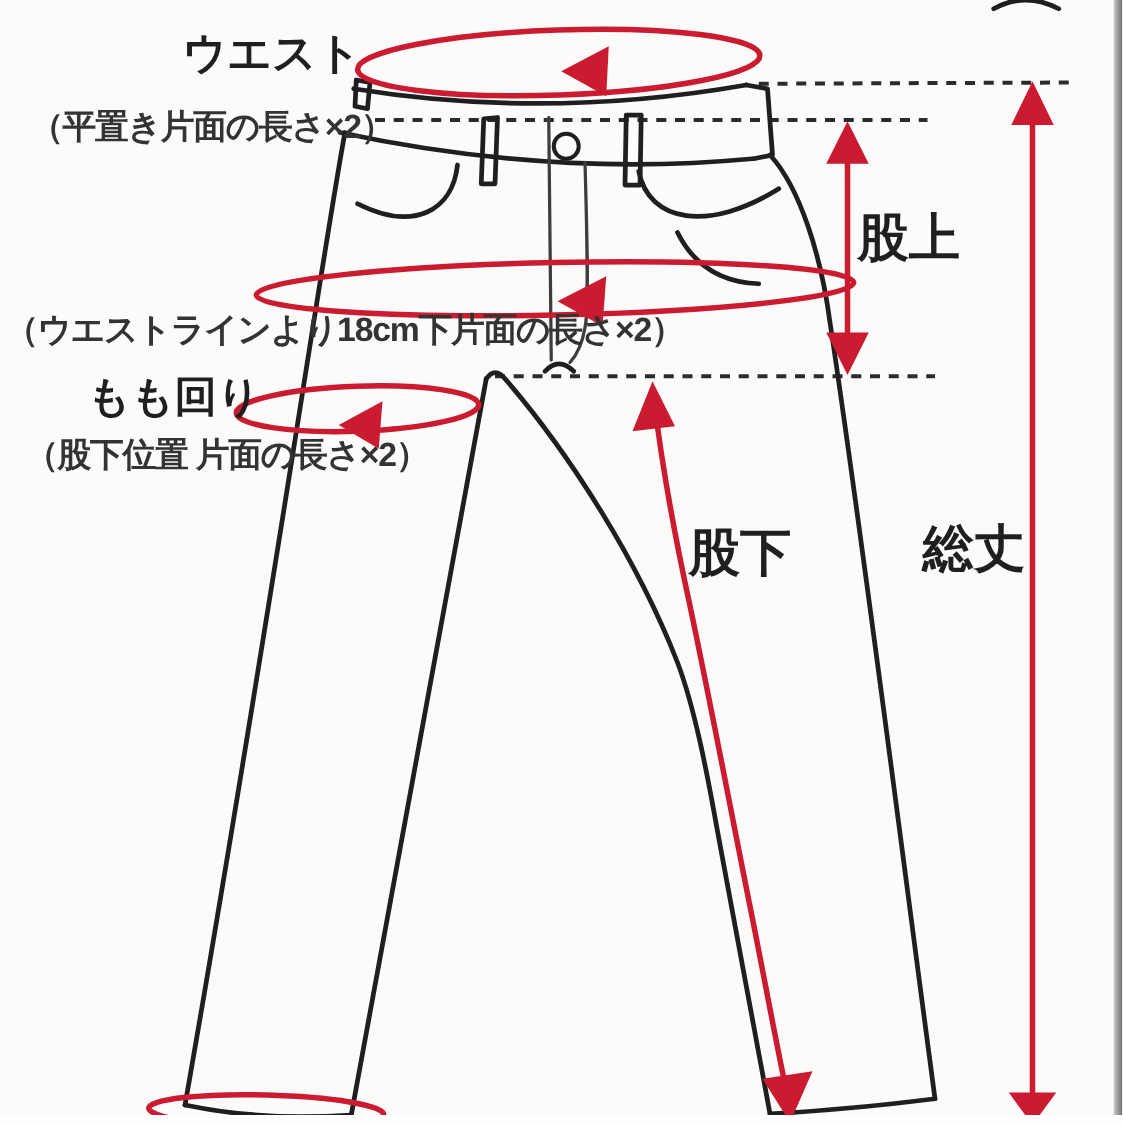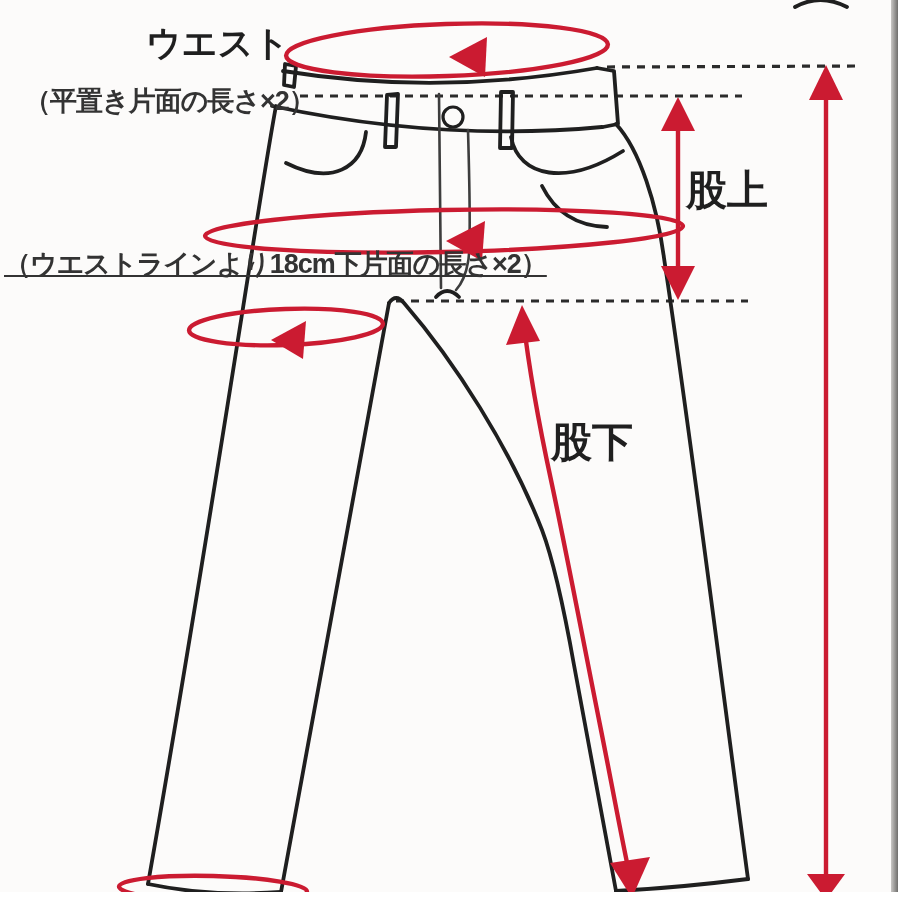--- a/index.html
+++ b/index.html
@@ -30,21 +30,21 @@
   }
   .lbl.note{
     font-weight:600;
     color:var(--note);
     letter-spacing:-1px;
   }
   
   #lbl-waist      {left:146px; top:25px;  font-size:35px;}
   #lbl-waist-note {left:24px;  top:87px;  font-size:27px;text-align:right;}
   #lbl-hip        {left:106px; top:201px; font-size:35px;}
-  #lbl-hip-note   {left:4px;   top:250px; font-size:27px;text-decoration:underline;}
+  #lbl-hip-note   {left:4px;   top:250px; font-size:27px;}
   #lbl-thigh      {left:70px;  top:301px; font-size:34px;}
   #lbl-thigh-note {left:20px;  top:350px; font-size:27px;}
   #lbl-rise       {left:686px; top:169px; font-size:41px;}
   #lbl-inseam     {left:551px; top:421px; font-size:41px;}
   #lbl-total      {left:738px; top:418px; font-size:41px;}
   #lbl-hem        {left:286px; top:852px; font-size:35px;}
 </style>
 </head>
 <body>
 
@@ -102,17 +102,20 @@
       <polygon points="826,65 809,100 843,100"></polygon>
       <polygon points="826,900 807,874 845,874"></polygon>
       <polygon points="522,305 506,345 540,341"></polygon>
       <polygon points="632,898 610,863 650,857"></polygon>
     </g>
   </svg>
 
   <div class="lbl" id="lbl-waist">ウエスト</div>
   <div class="lbl note" id="lbl-waist-note">（平置き片面の長さ×2）</div>
   <div class="lbl note" id="lbl-hip-note">（ウエストラインより18cm下片面の長さ×2）</div>
+  <div class="lbl" id="lbl-thigh">もも回り</div>
+  <div class="lbl note" id="lbl-thigh-note">（股下位置 片面の長さ×2）</div>
   <div class="lbl" id="lbl-inseam">股下</div>
   <div class="lbl" id="lbl-rise">股上</div>
+  <div class="lbl" id="lbl-total">総丈</div>
 
   <div class="photo-edge"></div>
 </div>
 
 </body></html>

